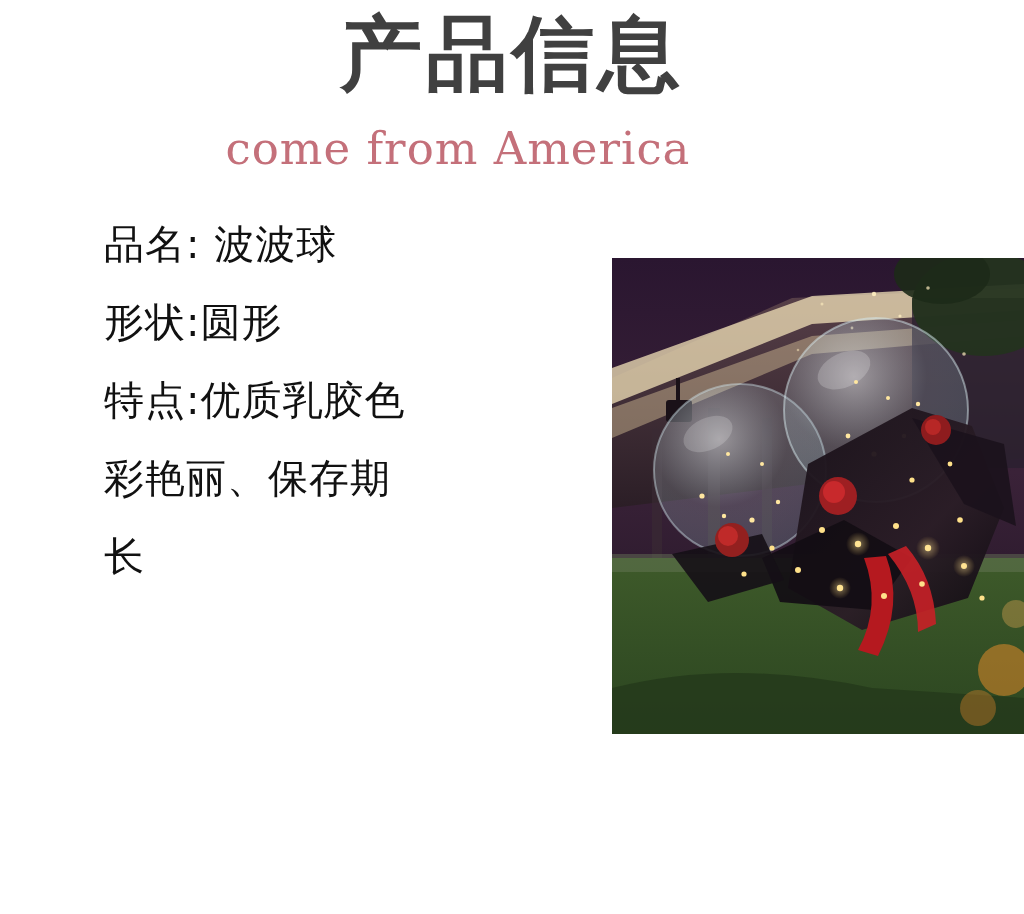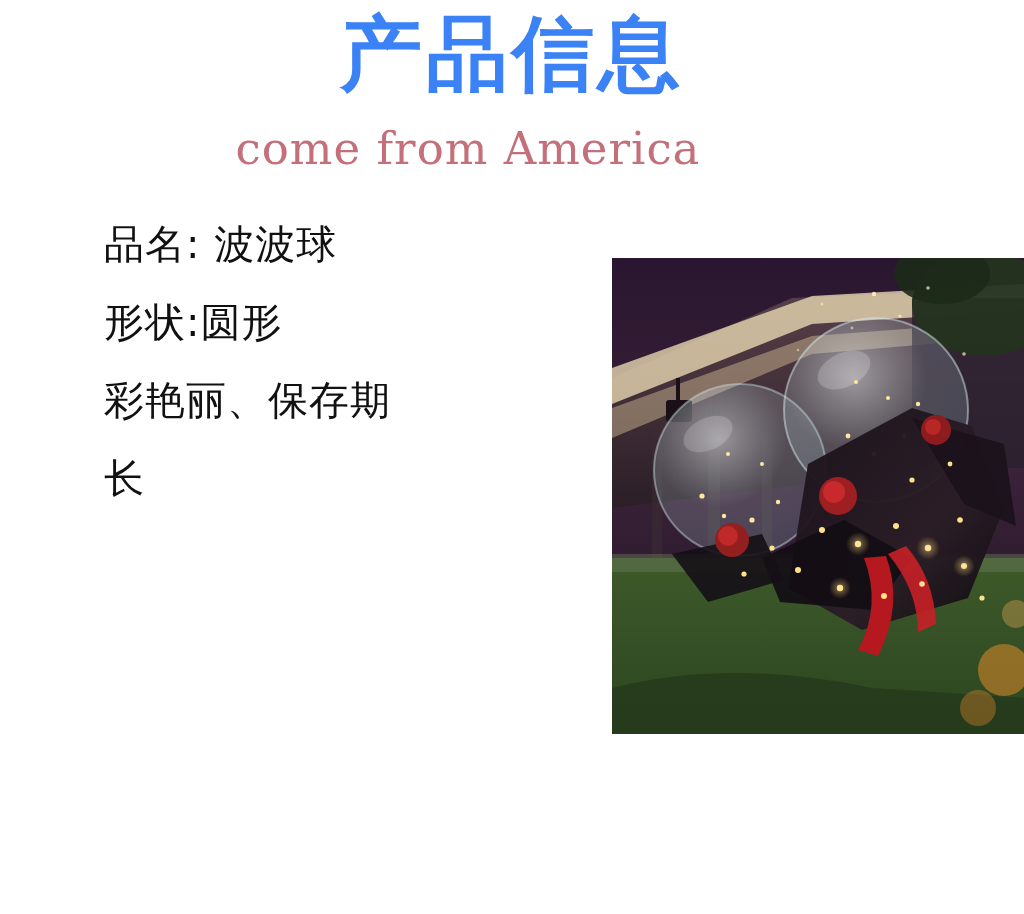--- a/index.html
+++ b/index.html
@@ -24,36 +24,35 @@
     position: absolute;
     top: 10px;
     left: 0;
     width: 1024px;
     text-align: center;
     font-family: "DejaVu Serif", "Liberation Serif", serif;
     font-weight: bold;
     font-size: 82px;
     line-height: 1.05;
     letter-spacing: 4px;
-    color: #3b82f6;
+    color: #404040;
     white-space: nowrap;
   }
   .subtitle {
     position: absolute;
     top: 124px;
     left: 0;
     width: 916px;
     text-align: center;
     font-family: "DejaVu Serif", "Liberation Serif", serif;
     font-size: 45px;
     line-height: 1.1;
     color: #c4707a;
     letter-spacing: 1px;
     white-space: nowrap;
-    padding-left: 10px;
   }
   .spec-list {
     position: absolute;
     top: 205px;
     left: 104px;
     width: 560px;
   }
   .spec-line {
     font-family: "DejaVu Sans", "Liberation Sans", sans-serif;
     font-size: 40px;
@@ -79,20 +78,21 @@
 <body>
 
 <div class="page">
 
   <div class="title">产品信息</div>
   <div class="subtitle">come from America</div>
 
   <div class="spec-list">
     <div class="spec-line">品名: 波波球</div>
     <div class="spec-line">形状:圆形</div>
+    <div class="spec-line">特点:优质乳胶色</div>
     <div class="spec-line">彩艳丽、保存期</div>
     <div class="spec-line">长</div>
   </div>
 
   <div class="photo">
     <svg width="412" height="476" viewBox="0 0 412 476" xmlns="http://www.w3.org/2000/svg" aria-hidden="true">
       <defs>
         <linearGradient id="sky" x1="0" y1="0" x2="0" y2="1">
           <stop offset="0%" stop-color="#2a1630"></stop>
           <stop offset="45%" stop-color="#3a2238"></stop>

